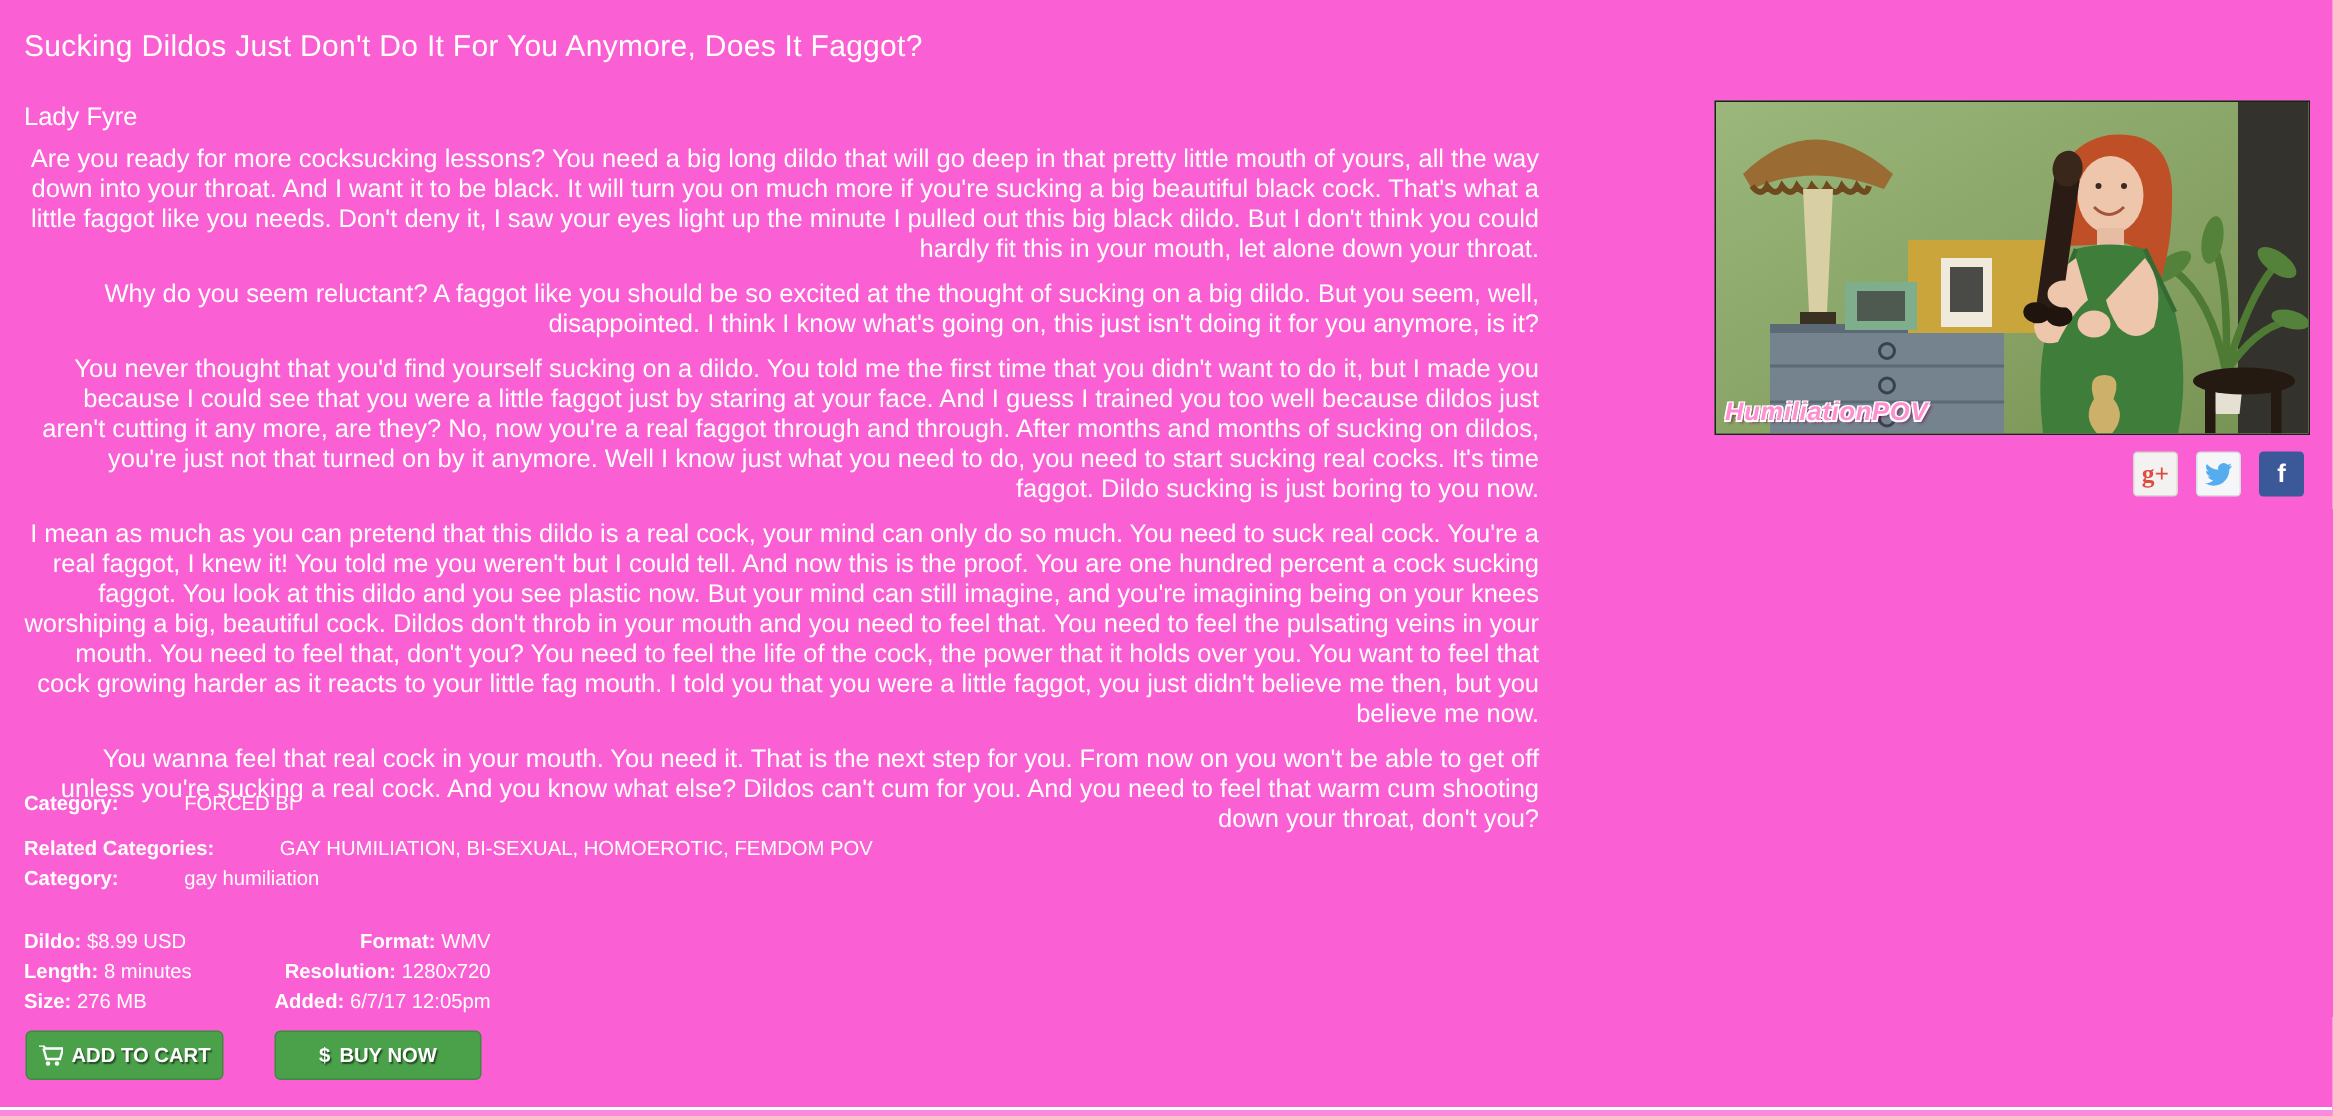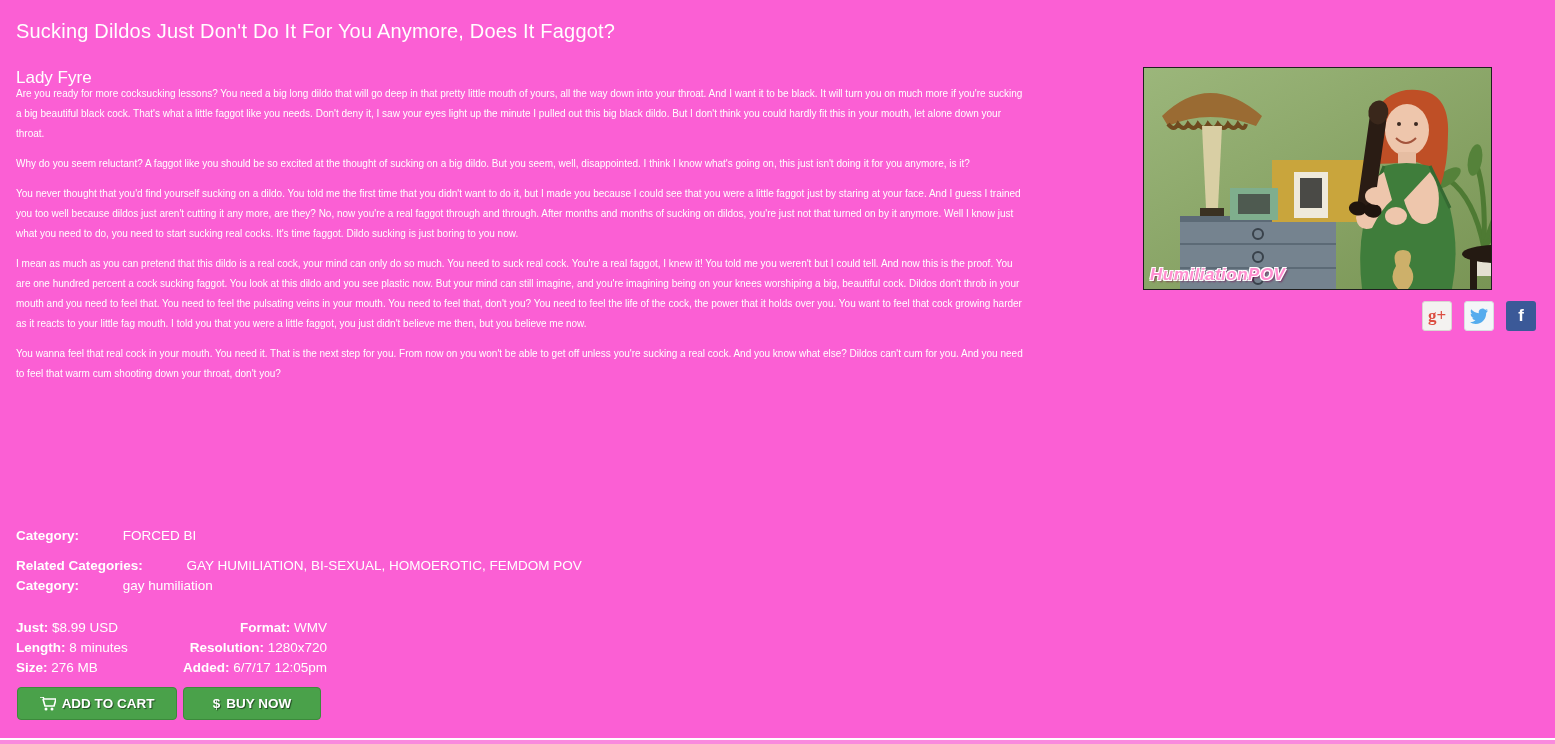--- a/index.html
+++ b/index.html
@@ -13,22 +13,22 @@
   .page-title{
     position:absolute;left:16px;top:20px;
     margin:0;font-size:20px;font-weight:400;color:#ffffff;
     letter-spacing:.2px;
   }
   .byline{
     position:absolute;left:16px;top:68px;
     font-size:17px;color:#ffffff;
   }
   .description{
-    position:absolute;left:16px;top:84px;width:1010px;
-    color:#fff;font-size:10px;line-height:20px;
+    position:absolute;left:16px;top:96px;width:1010px;
+    color:#fff;font-size:17px;line-height:20px;text-align:right;
   }
   .description p{margin:0 0 10px 0;}
   .meta{position:absolute;left:16px;color:#fff;font-size:13.5px;}
   .meta b{font-weight:700;}
   .meta-category{top:528px;}
   .meta-related{top:558px;}
   .meta-keywords{top:578px;}
   .meta a{color:#fff;text-decoration:none;margin-left:40px;}
   .details{position:absolute;top:618px;color:#fff;font-size:13.5px;line-height:20px;}
   .details-left{left:16px;}
@@ -36,25 +36,25 @@
   .details b{font-weight:700;}
   .btn{
     position:absolute;top:687px;height:33px;
     background:#4aa14a;border:1px solid #3c8a3c;border-radius:4px;
     color:#fff;font-weight:700;font-size:13.5px;
     text-shadow:1px 1px 1px rgba(0,0,0,.55);
     display:flex;align-items:center;justify-content:center;gap:6px;
     cursor:pointer;box-sizing:border-box;
     font-family:"Liberation Sans","DejaVu Sans",sans-serif;
   }
-  .btn-cart{left:17px;width:160px;}
+  .btn-cart{left:17px;width:132px;}
   .btn-buy{left:183px;width:138px;}
   .cart-svg{width:16px;height:14px;display:block;}
   .preview{
-    position:absolute;left:1143px;top:67px;width:349px;height:223px;
+    position:absolute;left:1143px;top:67px;width:397px;height:223px;
     border:1px solid #1f1f1f;box-sizing:border-box;overflow:hidden;cursor:pointer;
     background:#8fa871;
   }
   .watermark{
     position:absolute;left:6px;bottom:4px;
     font-size:17px;font-weight:700;font-style:italic;
     color:#ff8fd0;
     text-shadow:-1px -1px 0 #fff,1px -1px 0 #fff,-1px 1px 0 #fff,1px 1px 0 #fff,2px 2px 2px rgba(120,0,70,.6);
     letter-spacing:.5px;
   }
@@ -105,21 +105,21 @@
     <b>Related Categories:</b>
     <a href="#">GAY HUMILIATION, BI-SEXUAL, HOMOEROTIC, FEMDOM POV</a>
   </div>
 
   <div class="meta meta-keywords">
     <b>Category:</b>
     <a href="#">gay humiliation</a>
   </div>
 
   <div class="details details-left">
-    <div><b>Just:</b> <span>$8.99 USD</span></div>
+    <div><b>Dildo:</b> <span>$8.99 USD</span></div>
     <div><b>Length:</b> <span>8 minutes</span></div>
     <div><b>Size:</b> <span>276 MB</span></div>
   </div>
 
   <div class="details details-right">
     <div><b>Format:</b> <span>WMV</span></div>
     <div><b>Resolution:</b> <span>1280x720</span></div>
     <div><b>Added:</b> <span>6/7/17 12:05pm</span></div>
   </div>
 

